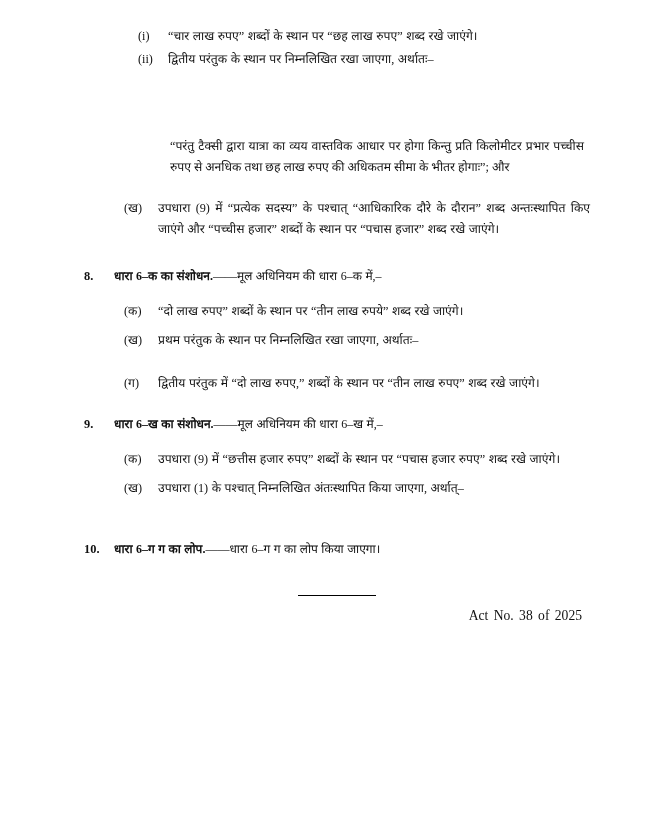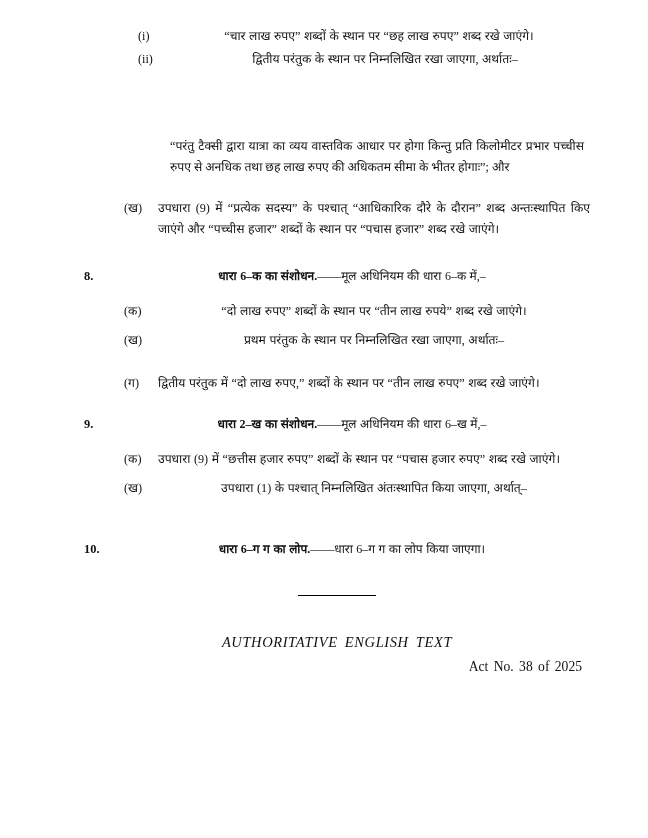--- a/index.html
+++ b/index.html
@@ -22,34 +22,34 @@
     padding: 26px 58px 20px 84px;
   }
 
   
   .blk {
     display: flex;
     align-items: flex-start;
     font-size: 12.2px;
     line-height: 21px;
   }
-  .blk + .blk { margin-top: 2px; gap: 12px; }
+  .blk + .blk { margin-top: 2px; }
 
   .marker {
     flex: 0 0 auto;
     text-align: left;
     white-space: nowrap;
   }
   .body-txt {
     flex: 1 1 auto;
     text-align: justify;
     text-justify: inter-word;
     word-spacing: 0.5px;
   }
-  .body-txt.nojust { text-align: center; }
+  .body-txt.nojust { text-align: left; }
 
   
   .roman .marker { width: 30px; }
   .roman { margin-left: 54px; }
 
   
   .quote {
     margin-left: 86px;
     margin-right: 6px;
     font-size: 12.2px;
@@ -161,21 +161,21 @@
 
   <div class="blk letter">
     <span class="marker">(ग)</span>
     <span class="body-txt">द्वितीय परंतुक में “दो लाख रुपए,” शब्दों के स्थान पर “तीन लाख रुपए” शब्द रखे जाएंगे।</span>
   </div>
 
   <div class="gap-lg"></div>
 
   <div class="blk section">
     <span class="marker">9.</span>
-    <span class="body-txt nojust"><span class="sec-head">धारा 2–ख का संशोधन.</span><span>——मूल अधिनियम की धारा 6–ख में,–</span></span>
+    <span class="body-txt nojust"><span class="sec-head">धारा 6–ख का संशोधन.</span><span>——मूल अधिनियम की धारा 6–ख में,–</span></span>
   </div>
 
   <div class="gap-md"></div>
 
   <div class="blk letter">
     <span class="marker">(क)</span>
     <span class="body-txt">उपधारा (9) में “छत्तीस हजार रुपए” शब्दों के स्थान पर “पचास हजार रुपए” शब्द रखे जाएंगे।</span>
   </div>
 
   <div class="gap-sm"></div>
@@ -192,17 +192,16 @@
 
   <div class="blk section">
     <span class="marker">10.</span>
     <span class="body-txt nojust"><span class="sec-head">धारा 6–ग ग का लोप.</span><span>——धारा 6–ग ग का लोप किया जाएगा।</span></span>
   </div>
 
   <div class="rule-wrap">
     <span class="rule"></span>
   </div>
 
-  <div class="eng-title">AUTHORITATIVE  ENGLISH  TEXT</div>
 
   <div class="act-no">Act No.  38  of 2025</div>
 
 </div>
 
 </body></html>

